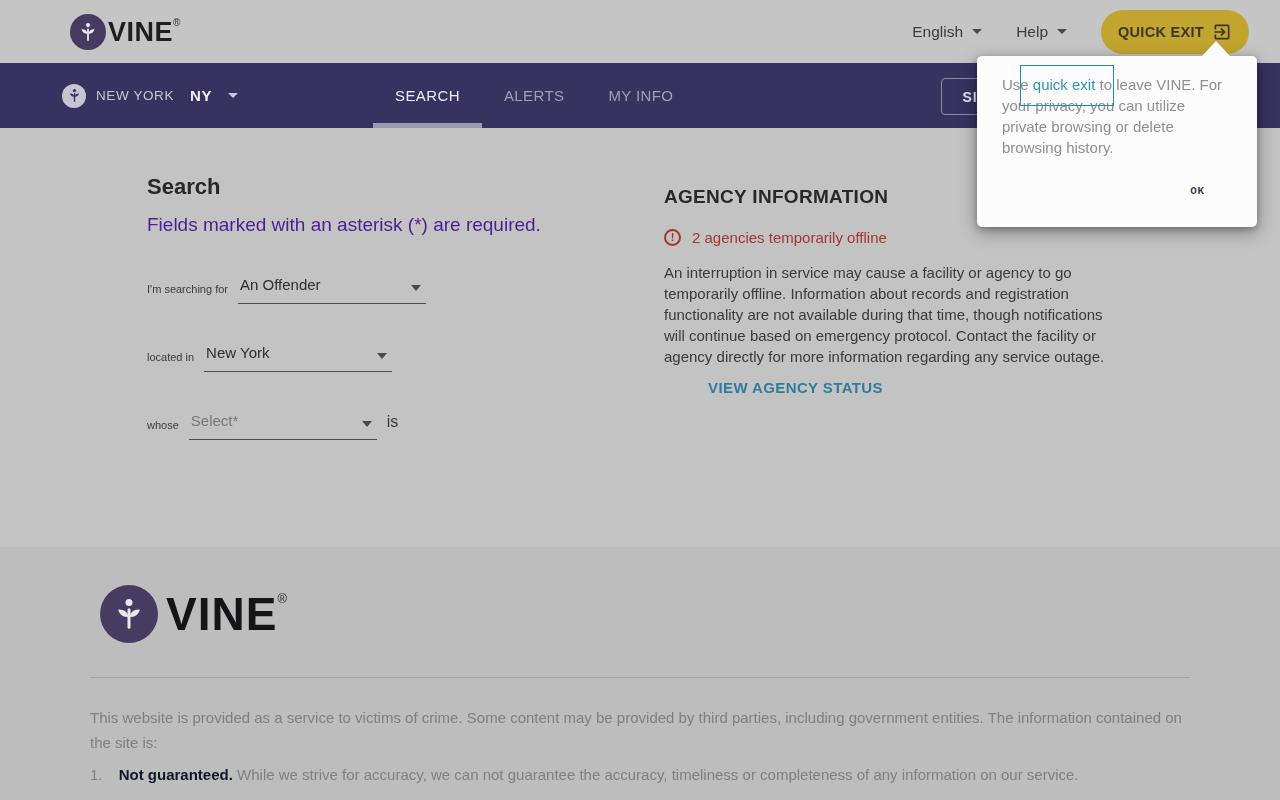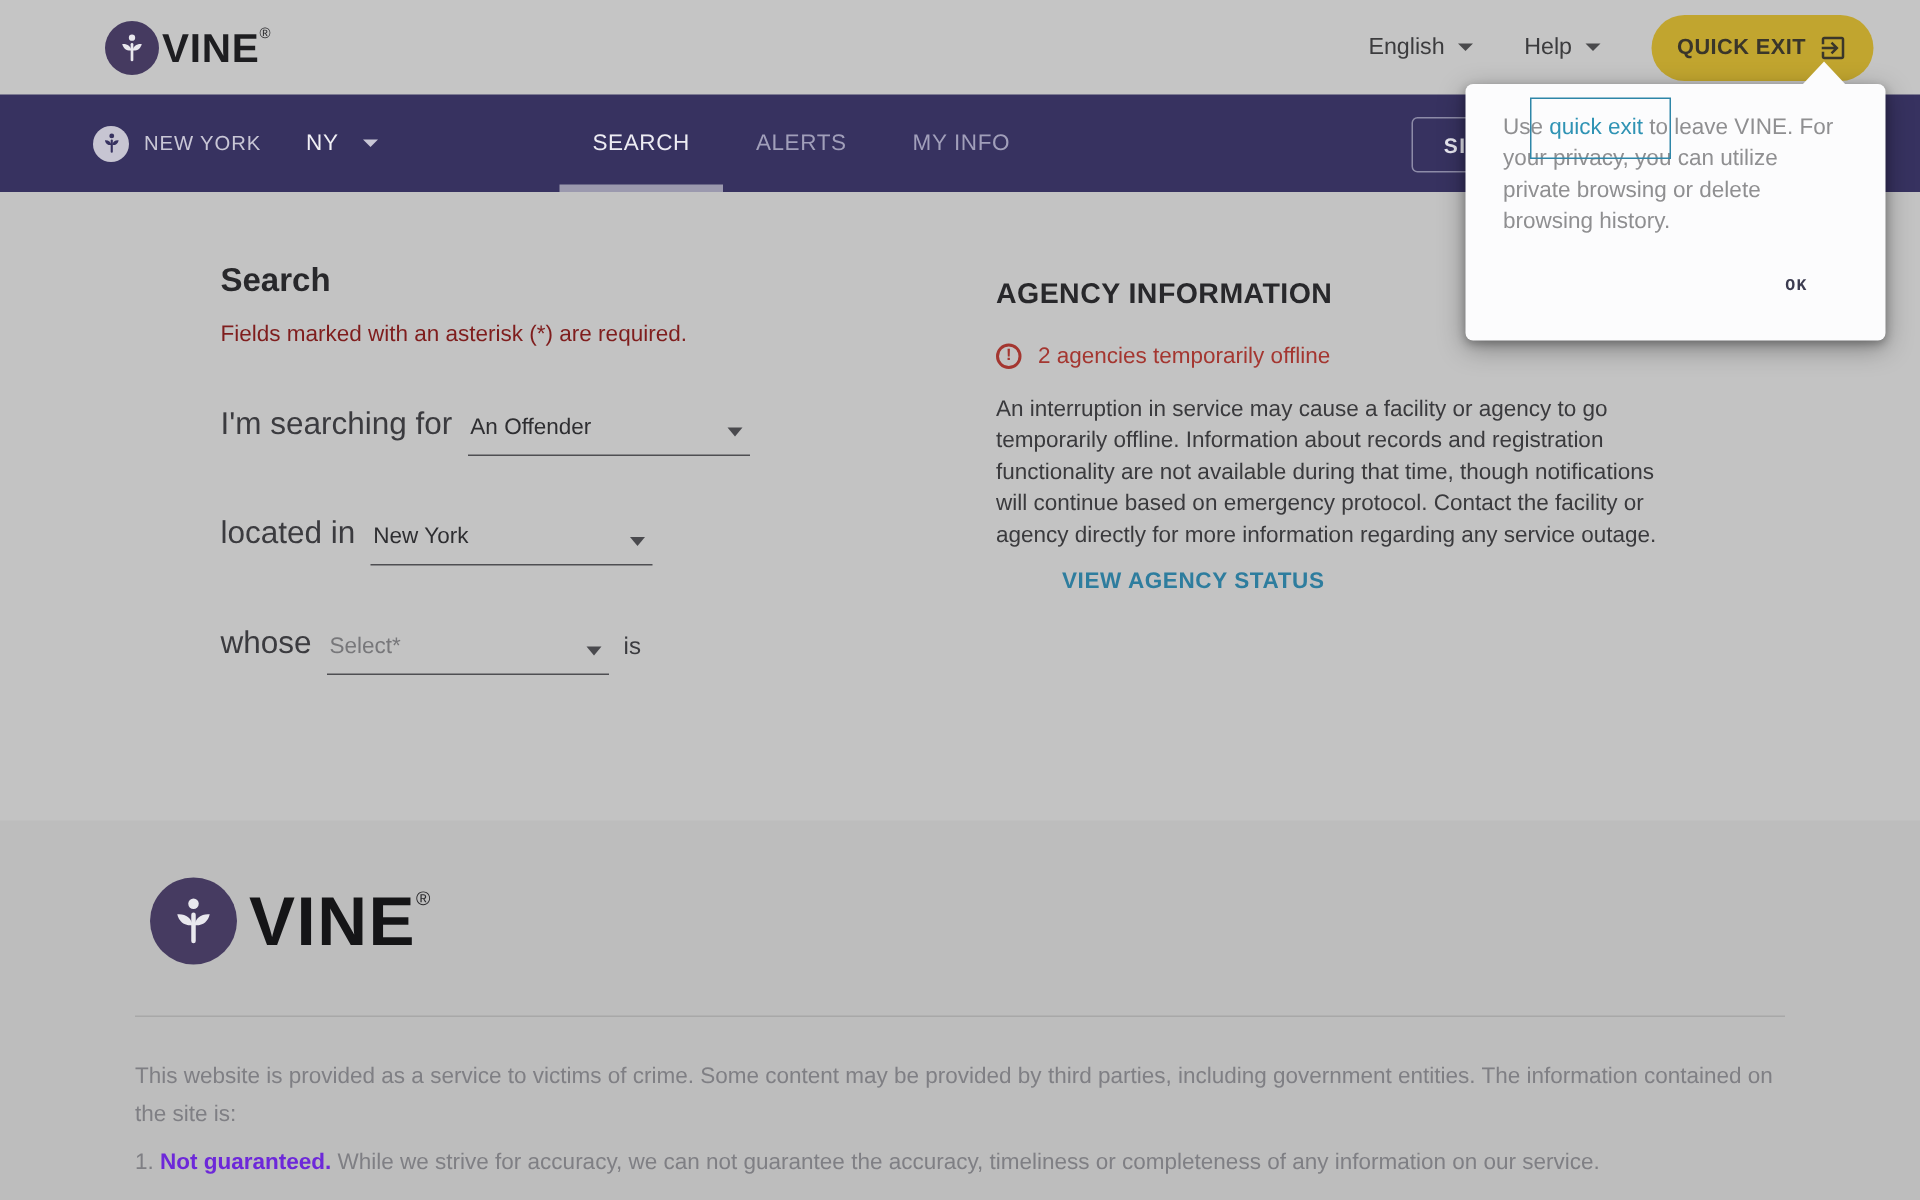--- a/index.html
+++ b/index.html
@@ -21,41 +21,41 @@
   .quick-exit { height:44px; border-radius:22px; background:#c1a52f; border:none; cursor:pointer;
                 display:flex; align-items:center; gap:8px; padding:0 17px;
                 font-family:"Liberation Sans",sans-serif; font-size:14.5px; font-weight:bold; color:#3a362a; letter-spacing:0.3px; }
 
   
   .navbar { position:absolute; top:63px; left:0; width:1280px; height:65px; background:#373260; }
   .nav-left { position:absolute; left:62px; top:0; height:65px; display:flex; align-items:center; gap:10px; }
   .nav-circle { width:24px; height:24px; border-radius:50%; background:#c7c5d2;
                 display:flex; align-items:center; justify-content:center; }
   .nav-state { font-size:13.5px; color:#c9c7d6; letter-spacing:0.6px; }
-  .nav-abbr { font-size:15px; font-weight:normal; color:#f0eff5; margin-left:20px; letter-spacing:0.5px; }
+  .nav-abbr { font-size:15px; font-weight:bold; color:#f0eff5; margin-left:6px; letter-spacing:0.5px; }
   .nav-caret { width:0; height:0; border-left:5px solid transparent; border-right:5px solid transparent;
                border-top:5px solid #c9c7d6; margin-left:6px; }
   .nav-tabs { position:absolute; left:373px; top:0; height:65px; display:flex; }
   .nav-tab { position:relative; height:65px; display:flex; align-items:center; padding:0 22px;
              font-size:15px; letter-spacing:0.4px; color:#a19fba; cursor:pointer; }
   .nav-tab.active { color:#edecf3; }
   .nav-tab.active .tab-underline { position:absolute; left:0; bottom:0; width:100%; height:5px; background:#9b99ae; }
   .signin-btn { position:absolute; left:941px; top:15px; width:102px; height:37px;
                 border:1px solid #8d8ba8; border-radius:4px; background:transparent;
                 font-family:"Liberation Sans",sans-serif; font-size:14px; font-weight:bold;
                 color:#e8e7f0; letter-spacing:1px; cursor:pointer; }
 
   
   .main { position:absolute; top:128px; left:0; width:1280px; height:419px; background:#c3c3c3; }
   .search-col { position:absolute; left:147px; top:46px; width:420px; }
   .search-title { font-size:22px; font-weight:bold; color:#28282b; }
-  .required-note { font-size:15px; color:#7f1d1d; margin-top:14px; }
+  .required-note { font-size:19px; color:#4c1d95; margin-top:14px; }
   .form-row { display:flex; align-items:flex-end; margin-top:40px; }
   .form-row:first-of-type { margin-top:32px; }
-  .field-label { font-size:21px; color:#3b3b3f; padding-bottom:9px; }
+  .field-label { font-size:11px; color:#3b3b3f; padding-bottom:9px; }
   .select-box { position:relative; width:188px; margin-left:10px; border-bottom:1px solid #4e4e52;
                 padding:0 22px 9px 2px; cursor:pointer; }
   .select-value { font-size:15px; color:#2e2e31; white-space:nowrap; }
   .select-value.placeholder { color:#77777a; }
   .select-caret { position:absolute; right:5px; bottom:12px; width:0; height:0;
                   border-left:5px solid transparent; border-right:5px solid transparent;
                   border-top:6px solid #4a4a4e; }
   .field-suffix { font-size:16px; color:#3b3b3f; padding-bottom:9px; margin-left:10px; }
 
   .agency-col { position:absolute; left:664px; top:58px; width:445px; }
@@ -72,21 +72,21 @@
   
   .footer { position:absolute; top:547px; left:0; width:1280px; height:253px; background:#bdbdbd; }
   .footer-brand { position:absolute; left:100px; top:38px; display:flex; align-items:flex-start; }
   .footer-circle { width:58px; height:58px; border-radius:50%; background:#463b61;
                    display:flex; align-items:center; justify-content:center; }
   .footer-brand-text { font-size:46px; font-weight:bold; color:#151517; letter-spacing:1px; line-height:58px; margin-left:8px; }
   .footer-reg { font-size:13px; color:#2a2a2d; margin-top:6px; }
   .footer-divider { position:absolute; left:90px; top:130px; width:1100px; height:1px; background:#a8a8a8; }
   .footer-text { position:absolute; left:90px; top:158px; width:1105px; font-size:15px; color:#7f7f84; }
   .footer-text p { line-height:25px; margin-bottom:7px; }
-  .footer-text b { color:#6d28d9; }
+  .footer-text b { color:#0f172a;margin-left:12px; }
 
   
   .popup { position:absolute; left:977px; top:56px; width:280px; height:171px; background:#fcfcfd;
            border-radius:5px; box-shadow:0 5px 18px rgba(0,0,0,0.35), 0 2px 6px rgba(0,0,0,0.25); z-index:50; }
   .popup-caret { position:absolute; top:-15px; left:224px; width:0; height:0;
                  border-left:15px solid transparent; border-right:15px solid transparent;
                  border-bottom:16px solid #fcfcfd; }
   .popup-body { padding:18px 24px 0 25px; font-size:15px; line-height:21px; color:#8f8f91; }
   .popup-link { color:#2f93b4; cursor:pointer; text-decoration:none; }
   .focus-rect { position:absolute; left:43px; top:9px; width:94px; height:41px;

